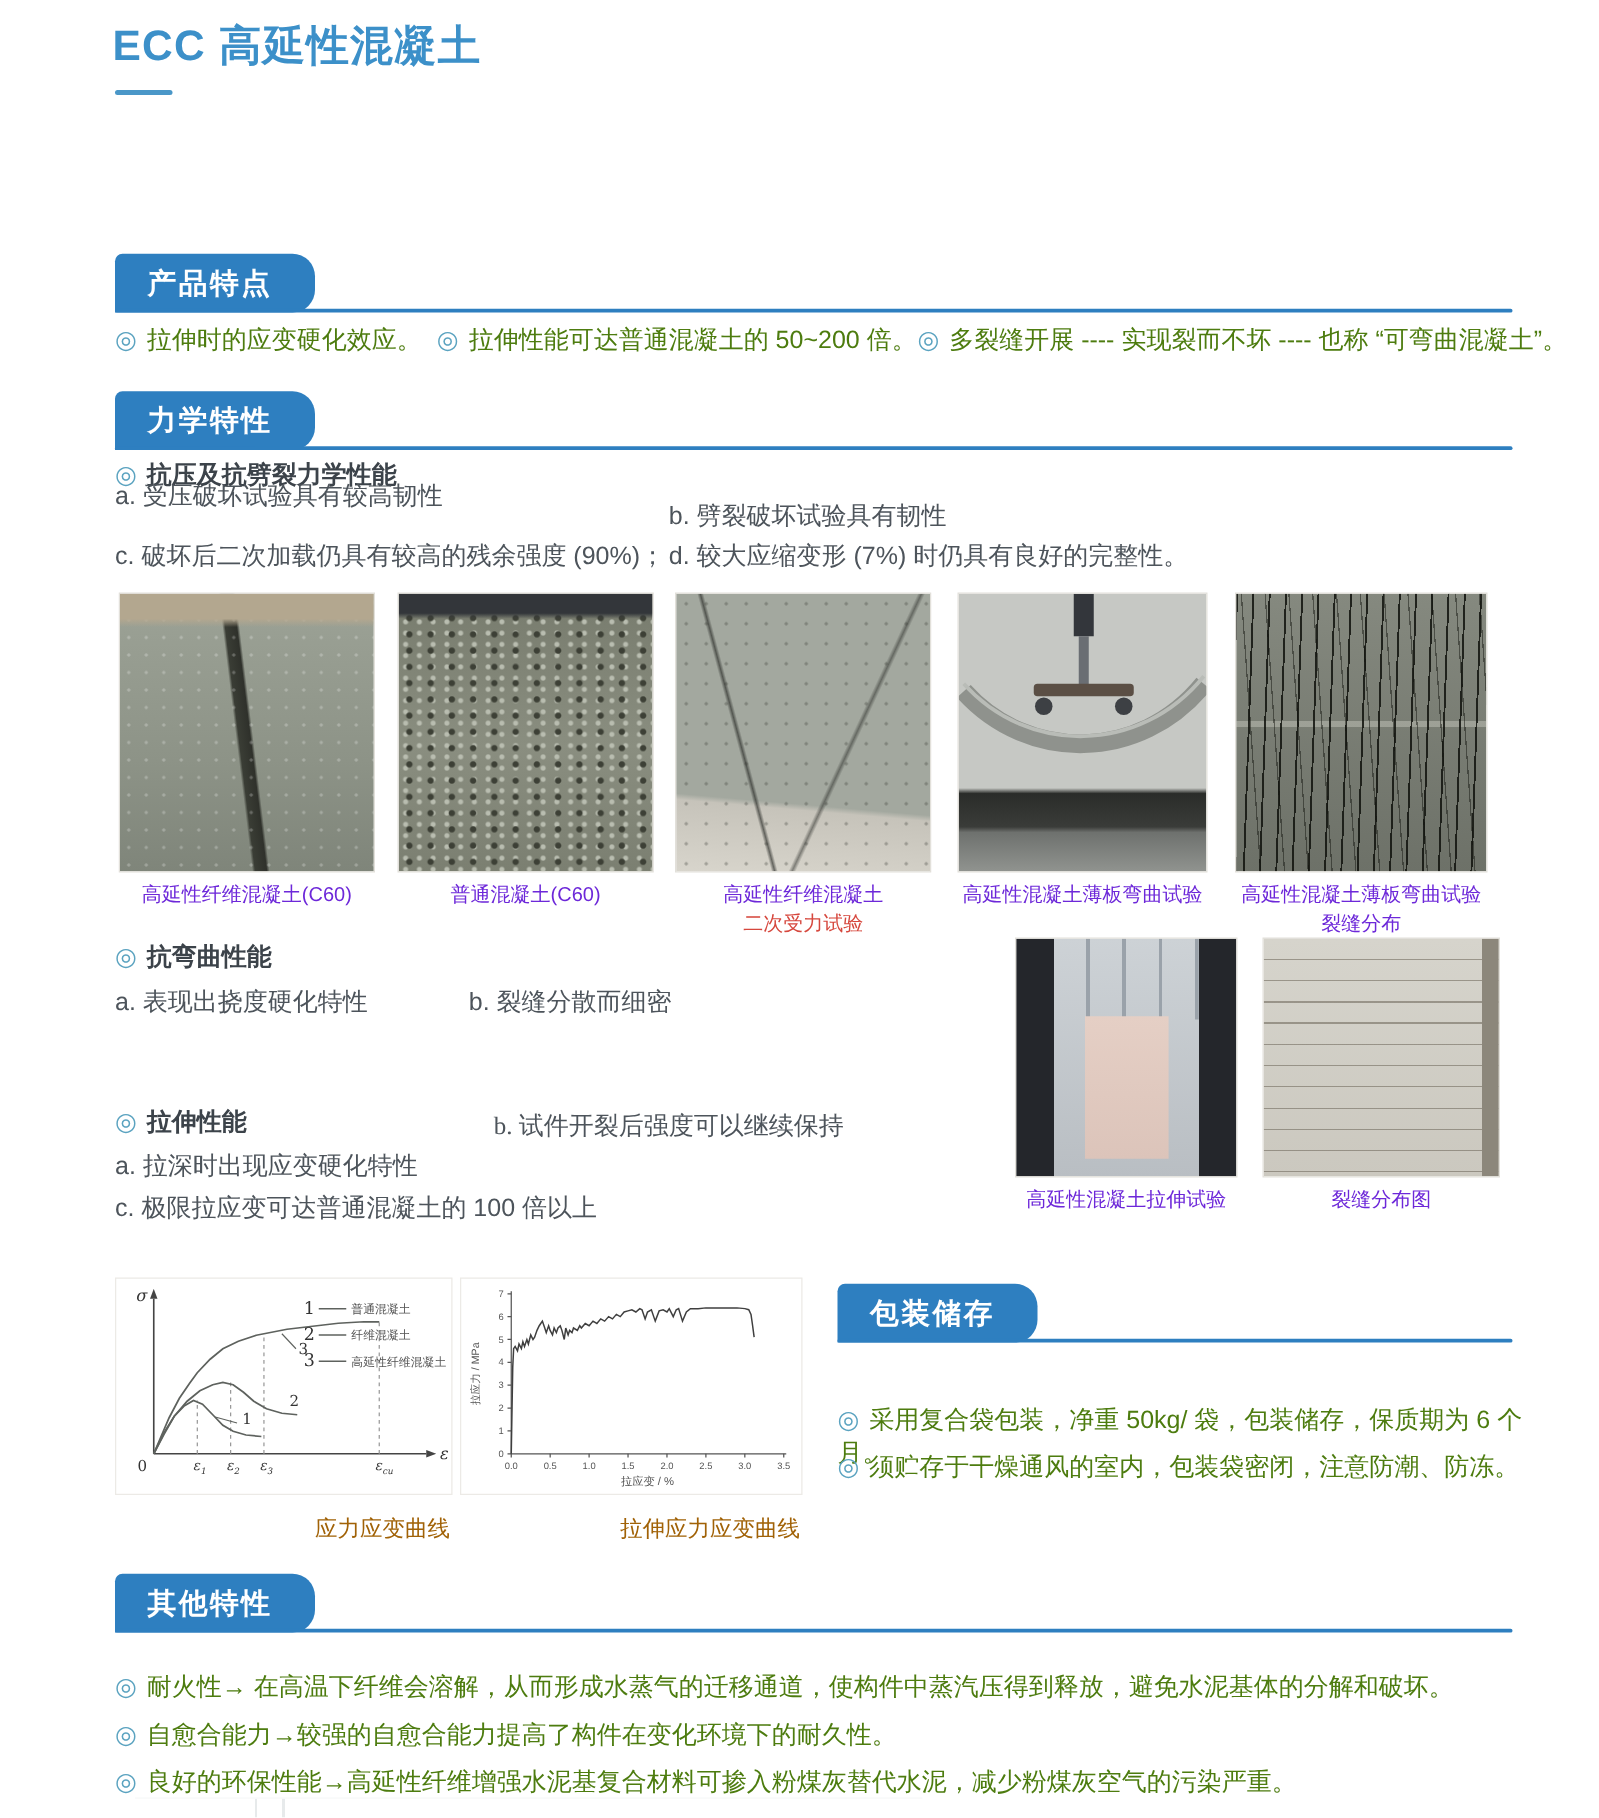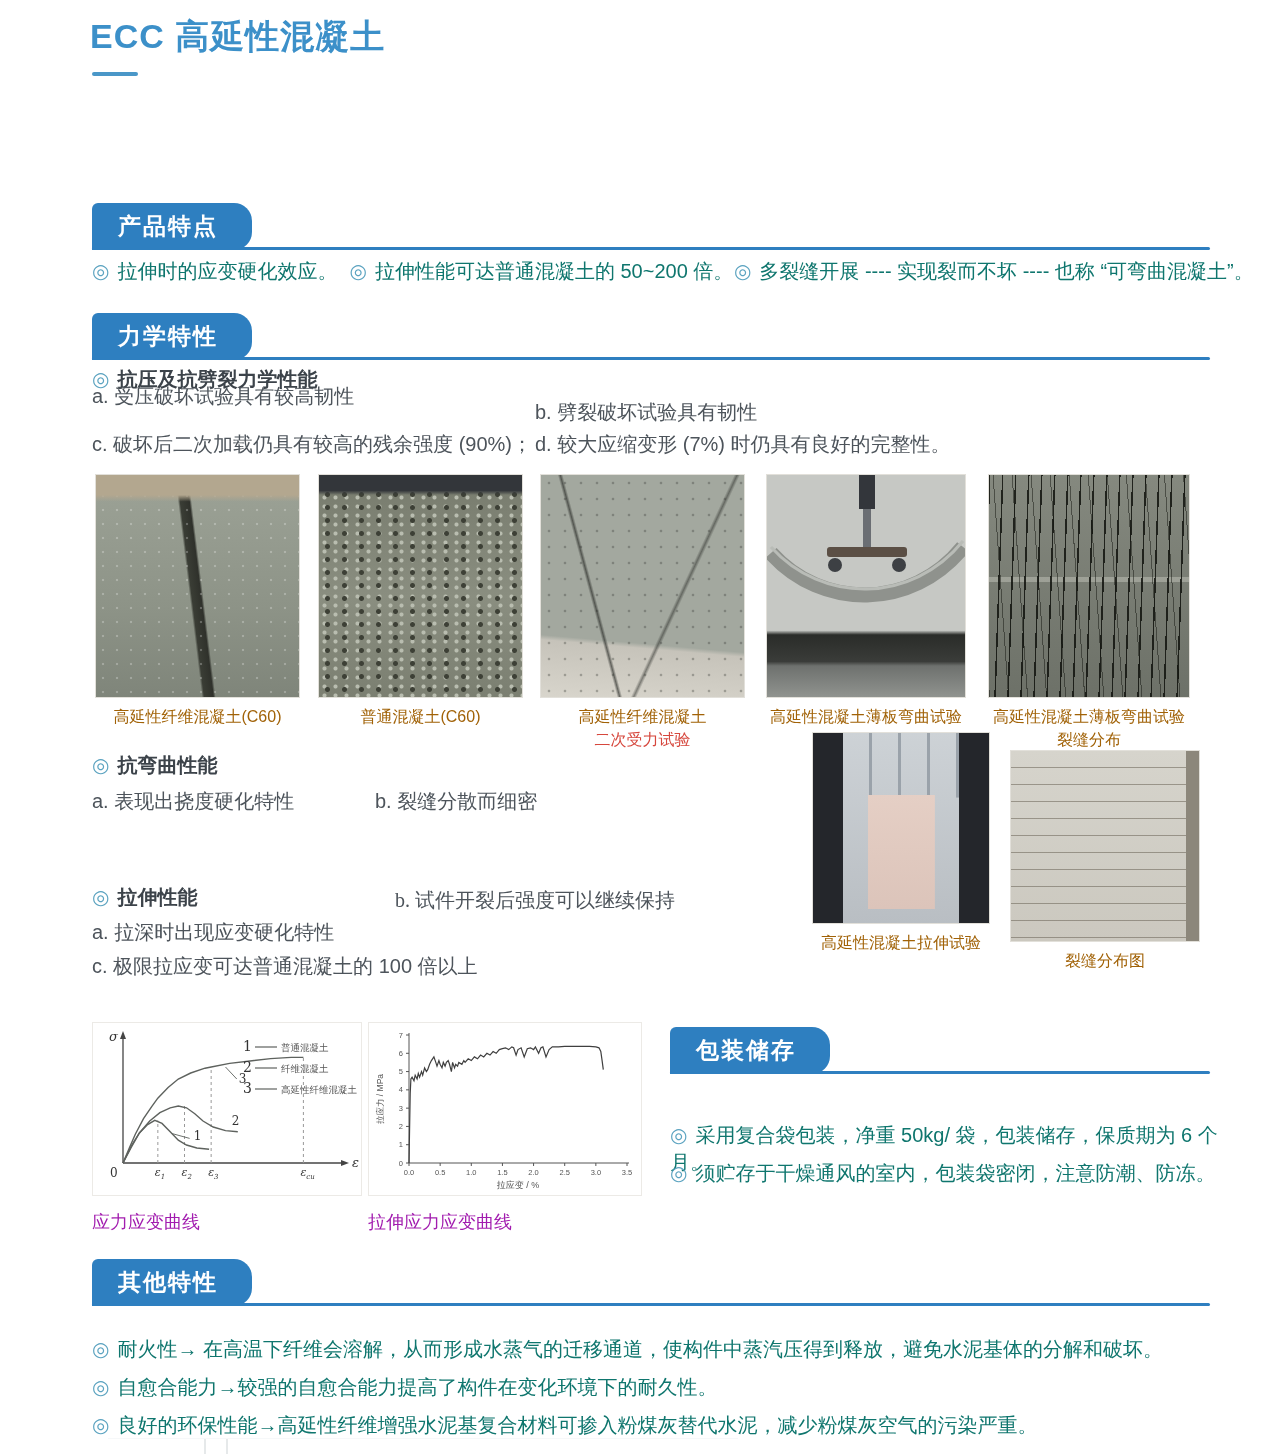--- a/index.html
+++ b/index.html
@@ -8,28 +8,28 @@
   .abs{position:absolute;}
   .page-title{font-size:34px;font-weight:bold;color:#3c90c9;letter-spacing:1px;margin:0;}
   .title-underline{width:46px;height:4px;background:#4a97c8;border-radius:2px;}
   .intro{font-size:21px;line-height:1.75;color:#4d545b;text-indent:58px;margin:0;}
   
   .sec{height:42px;}
   .sec::after{content:"";position:absolute;left:0;right:0;bottom:0;height:3px;background:#2e7fc0;border-radius:2px;}
   .sec .tab{position:absolute;left:0;bottom:0;background:#2e7fc0;color:#fff;font-weight:bold;
             font-size:23px;padding:8px 34px 8px 26px;border-radius:6px 18px 18px 0;letter-spacing:2px;}
   .bul{color:#5ba3c0;margin-right:8px;font-size:20px;}
-  .btxt{font-size:20px;color:#0f766e;}
+  .btxt{font-size:20px;color:#4d7c0f;}
   .subtitle{font-size:20px;font-weight:bold;color:#3c434a;}
   .item{font-size:20px;color:#4d545b;white-space:nowrap;}
   figure{margin:0;}
   .photo{border:1px solid #e2e0da;box-sizing:border-box;}
-  .cap{display:block;text-align:center;color:#a16207;font-size:16px;line-height:1.45;margin-top:7px;}
+  .cap{display:block;text-align:center;color:#6d28d9;font-size:16px;line-height:1.45;margin-top:7px;}
   .cap2{display:block;text-align:center;color:#d6473d;font-size:16px;line-height:1.45;}
-  .chart-cap{display:block;text-align:left;color:#a21caf;font-size:18px;margin-top:10px;}
+  .chart-cap{display:block;text-align:right;color:#a16207;font-size:18px;margin-top:10px;}
   .chart-box{background:#fff;border:1px solid #eceae6;}
   
   .p1{background-image:
       linear-gradient(180deg,#b3a78f 0,#b3a78f 9%,rgba(179,167,143,0) 12%),
       radial-gradient(rgba(255,255,255,.25) 1px,rgba(255,255,255,0) 1.6px),
       linear-gradient(83deg,rgba(0,0,0,0) 46%,#3a3d35 47%,#2f312b 51%,rgba(0,0,0,0) 52%),
       linear-gradient(180deg,#9aa094 10%,#8d9387 60%,#7f857a 100%);
       background-size:100% 100%,14px 14px,100% 100%,100% 100%;}
   .p2{background-image:
       linear-gradient(180deg,#33363a 0,#33363a 7%,rgba(0,0,0,0) 9%),
@@ -131,21 +131,21 @@
   <span class="item abs" style="left:92px;top:788px;">a. 表现出挠度硬化特性</span>
   <span class="item abs" style="left:375px;top:788px;">b. 裂缝分散而细密</span>
 
   <div class="abs" style="left:92px;top:884px;">
     <span class="bul">◎</span><span class="subtitle">拉伸性能</span>
   </div>
   <span class="item abs" style="left:92px;top:919px;">a. 拉深时出现应变硬化特性</span>
   <span class="item abs" style="left:395px;top:887px;font-family:Liberation Serif, serif;">b. 试件开裂后强度可以继续保持</span>
   <span class="item abs" style="left:92px;top:953px;">c. 极限拉应变可达普通混凝土的 100 倍以上</span>
 
-  <figure class="abs" style="left:812px;top:732px;width:178px;">
+  <figure class="abs" style="left:812px;top:750px;width:178px;">
     <div class="photo pm" style="width:178px;height:192px;"></div>
     <span class="cap">高延性混凝土拉伸试验</span>
   </figure>
   <figure class="abs" style="left:1010px;top:750px;width:190px;">
     <div class="photo pc" style="width:190px;height:192px;"></div>
     <span class="cap">裂缝分布图</span>
   </figure>
 
   <figure class="abs" style="left:92px;top:1022px;width:268px;">
     <svg id="chart1-svg" class="chart-box" width="268" height="172" viewBox="0 0 268 172">

